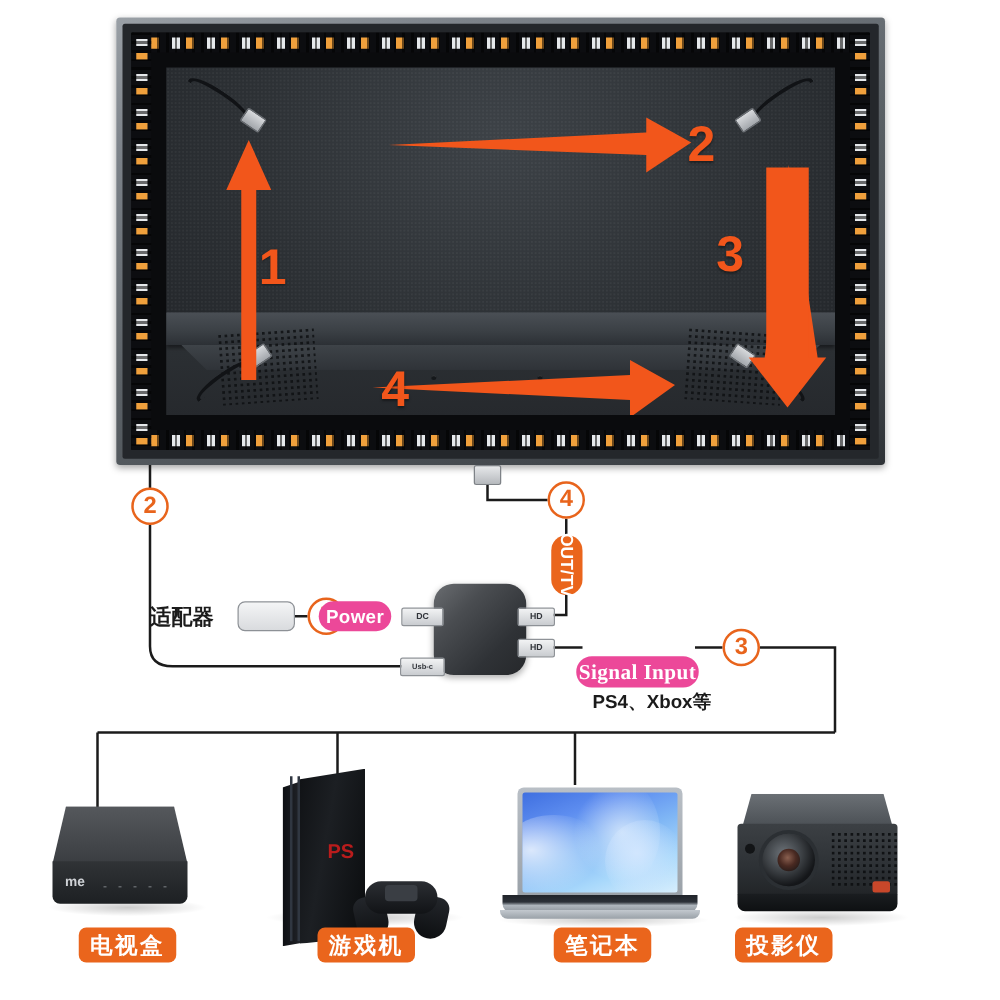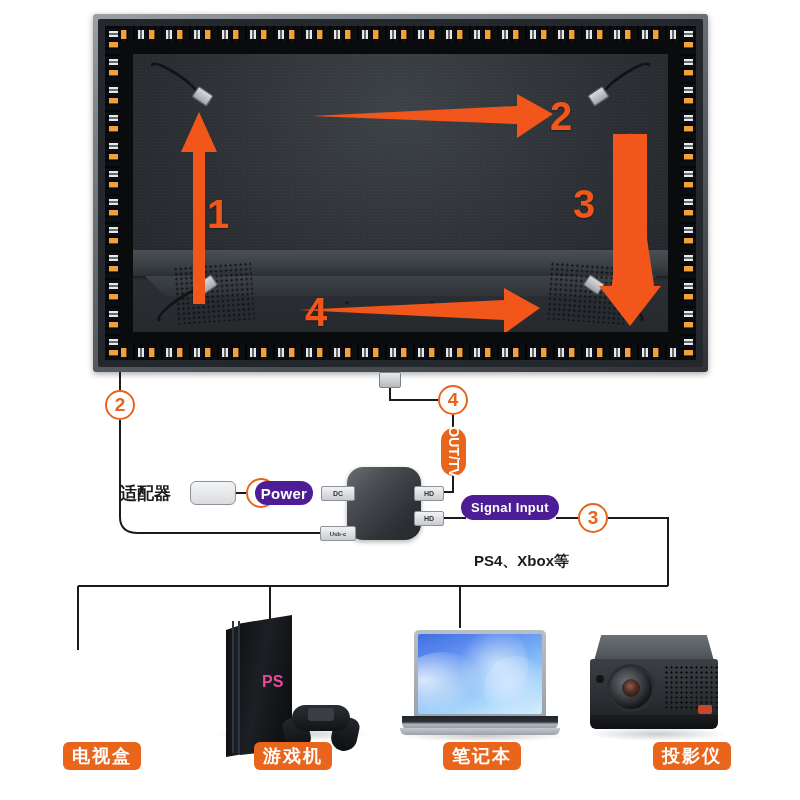--- a/index.html
+++ b/index.html
@@ -86,21 +86,21 @@
      text-shadow:0 2px 4px rgba(0,0,0,.55);}
 
   
   .wire-svg{position:absolute;left:0;top:0;width:800px;height:800px;pointer-events:none;}
 
   .numcircle{position:absolute;width:30px;height:30px;border-radius:50%;
      background:#fff;border:2.4px solid #E8641C;color:#E8641C;
      font-size:19px;font-weight:bold;display:flex;align-items:center;justify-content:center;
      box-sizing:border-box;}
 
-  .pill{position:absolute;background:#4c1d95;color:#fff;border-radius:999px;
+  .pill{position:absolute;background:#ec4899;color:#fff;border-radius:999px;
      font-weight:bold;display:flex;align-items:center;justify-content:center;
      letter-spacing:.3px;}
 
   .pill-vert{position:absolute;background:#EA651C;color:#fff;border-radius:999px;
      font-weight:bold;display:flex;align-items:center;justify-content:center;}
   .pill-vert span{transform:rotate(90deg);white-space:nowrap;font-size:14px;}
 
   
   .ctrlbox{position:absolute;left:347px;top:467px;width:74px;height:73px;border-radius:16px;
      background:linear-gradient(135deg,#6a6d71 0%,#4a4d51 30%,#2f3236 70%,#26282b 100%);
@@ -130,21 +130,21 @@
   .tvbox-leds{position:absolute;left:36px;top:62px;width:60px;height:5px;
      background-image:radial-gradient(#8d9196 1.2px,transparent 1.3px);background-size:12px 5px;}
 
   
   .ps-body{position:absolute;left:22px;top:0;width:52px;height:140px;
      background:linear-gradient(100deg,#101215 0%,#1c1f23 40%,#0a0c0e 100%);
      clip-path:polygon(0 6%,100% 0,100% 96%,0 100%);}
   .ps-fin{position:absolute;left:8px;top:4px;width:16px;height:138px;
      background:linear-gradient(90deg,#0d0f12,#23262b);clip-path:polygon(0 8%,100% 4%,100% 98%,0 100%);}
   .ps-line{position:absolute;width:2px;top:6px;height:132px;background:#303741;}
-  .ps-logo{position:absolute;left:44px;top:58px;color:#ec4899;font-size:16px;font-weight:bold;}
+  .ps-logo{position:absolute;left:44px;top:58px;color:#b91c1c;font-size:16px;font-weight:bold;}
   .pad{position:absolute;left:66px;top:86px;width:74px;height:48px;}
   .pad-b{position:absolute;left:8px;top:4px;width:58px;height:26px;border-radius:14px;
      background:linear-gradient(180deg,#2b2e33,#111316);}
   .pad-g{position:absolute;width:26px;height:34px;border-radius:10px 10px 14px 14px;
      background:linear-gradient(180deg,#23262b,#0d0f11);top:16px;}
   .pad-gl{left:0;transform:rotate(-12deg);} .pad-gr{left:48px;transform:rotate(12deg);}
   .pad-tp{position:absolute;left:24px;top:7px;width:26px;height:13px;border-radius:3px;
      background:#3a3e44;}
 
   
@@ -266,33 +266,40 @@
   <div class="numcircle" style="left:438px;top:385px;">4</div>
   <div class="numcircle" style="left:578px;top:503px;">3</div>
   <div class="numcircle" style="left:246px;top:478px;">5</div>
 
   <div class="pill-vert" style="left:441px;top:428px;width:25px;height:48px;">
     <span>OUT/TV</span>
   </div>
 
   <div class="pill" style="left:255px;top:481px;width:58px;height:24px;font-size:15px;">Power</div>
 
-  <div class="pill" style="left:461px;top:495px;width:98px;height:25px;font-size:13px;">Signal Input</div>
+  <div class="pill" style="left:461px;top:525px;width:98px;height:25px;font-size:17px;font-family:Liberation Serif, serif;">Signal Input</div>
 
   <div class="cn-label" style="left:120px;top:482px;font-size:17px;">适配器</div>
   <div class="adapter"></div>
 
   <div class="ctrlbox"></div>
   <div class="conn" style="left:321px;top:486px;width:34px;">DC</div>
   <div class="conn conn-sm" style="left:320px;top:526px;width:36px;">Usb-c</div>
   <div class="conn" style="left:414px;top:486px;width:30px;">HD</div>
   <div class="conn" style="left:414px;top:511px;width:30px;">HD</div>
 
   <div class="cn-label" style="left:474px;top:552px;font-size:15px;">PS4、Xbox等</div>
 
+  <div class="dev" style="left:42px;top:645px;width:120px;height:85px;">
+    <div class="shadow" style="left:-4px;top:74px;width:128px;height:14px;"></div>
+    <div class="tvbox-top"></div>
+    <div class="tvbox-body"></div>
+    <div class="tvbox-logo">me</div>
+    <div class="tvbox-leds"></div>
+  </div>
   <div class="devbadge" style="left: 63px; top: 742px; width: 78px;">电视盒</div>
 
   <div class="dev" style="left:218px;top:615px;width:150px;height:120px;">
     <div class="shadow" style="left:-6px;top:112px;width:160px;height:14px;"></div>
     <div class="ps-fin"></div>
     <div class="ps-line" style="left:14px;"></div>
     <div class="ps-line" style="left:20px;"></div>
     <div class="ps-body"></div>
     <div class="ps-logo">PS</div>
     <div class="pad">
@@ -323,15 +330,15 @@
     <div class="pj-top"></div>
     <div class="pj-body"></div>
     <div class="pj-mesh"></div>
     <div class="pj-lens">
         <i></i>
       </div>
     <div class="pj-dot"></div>
     <div class="pj-foot"></div>
     <div class="pj-jbl"></div>
   </div>
-  <div class="devbadge" style="left: 653px; top: 742px; width: 78px;">投影仪</div>
+  <div class="devbadge" style="left: 588px; top: 742px; width: 78px;">投影仪</div>
 
 </div>
 
 </body></html>

